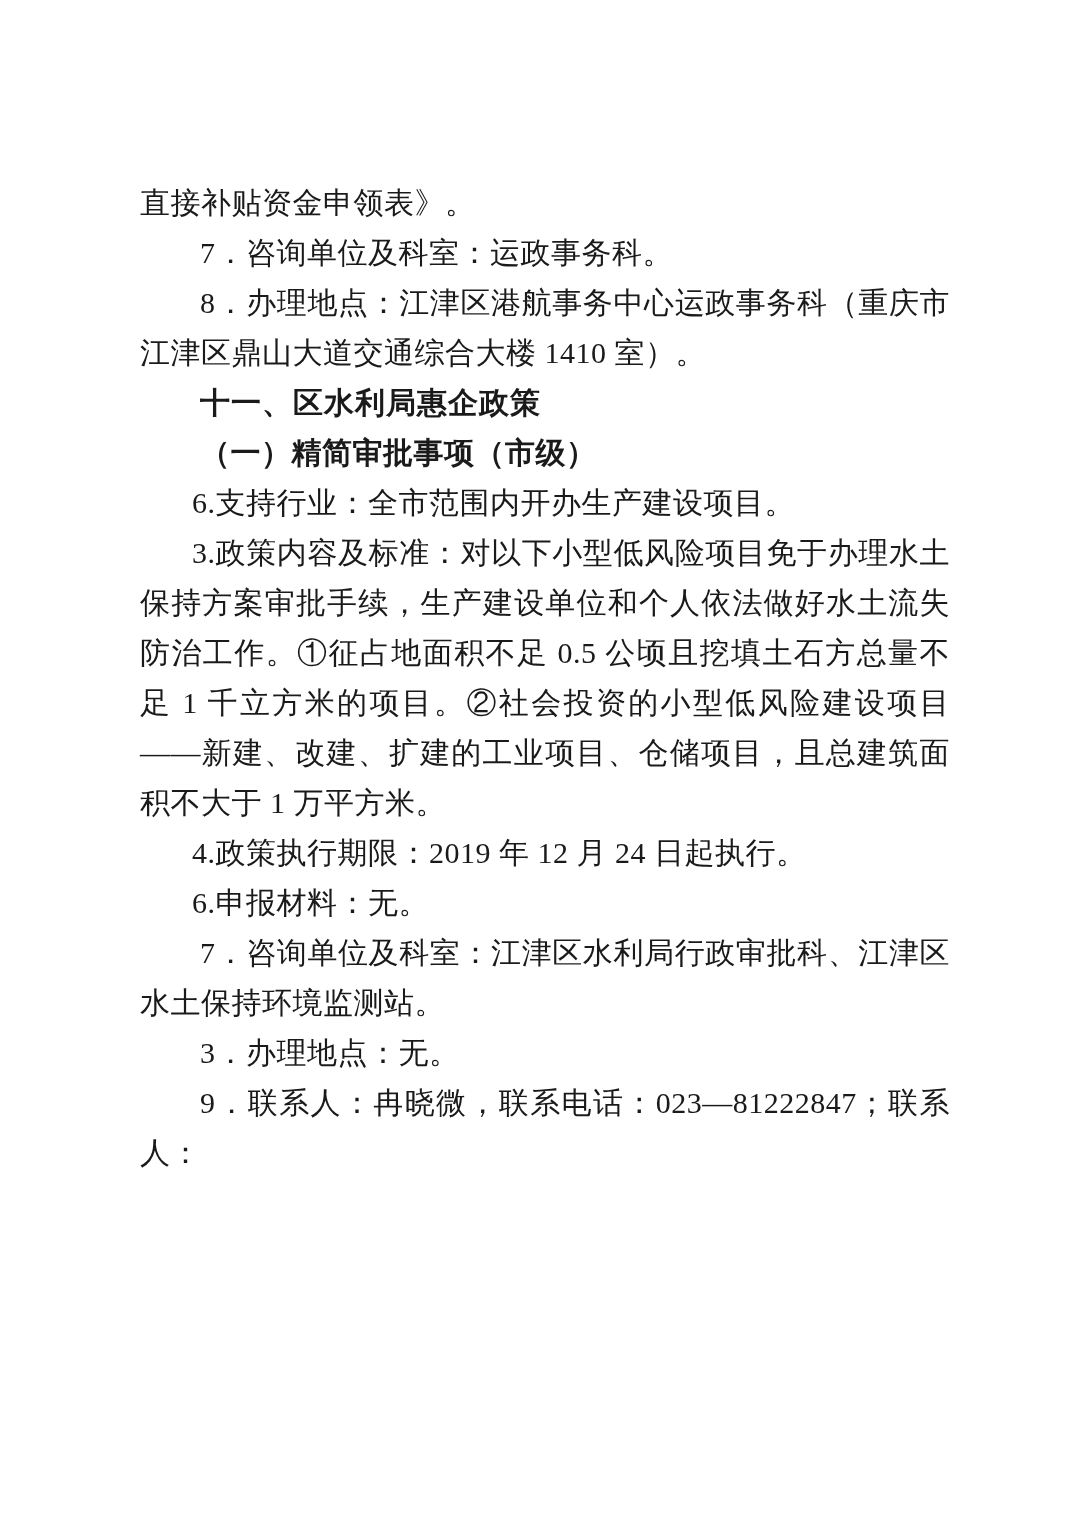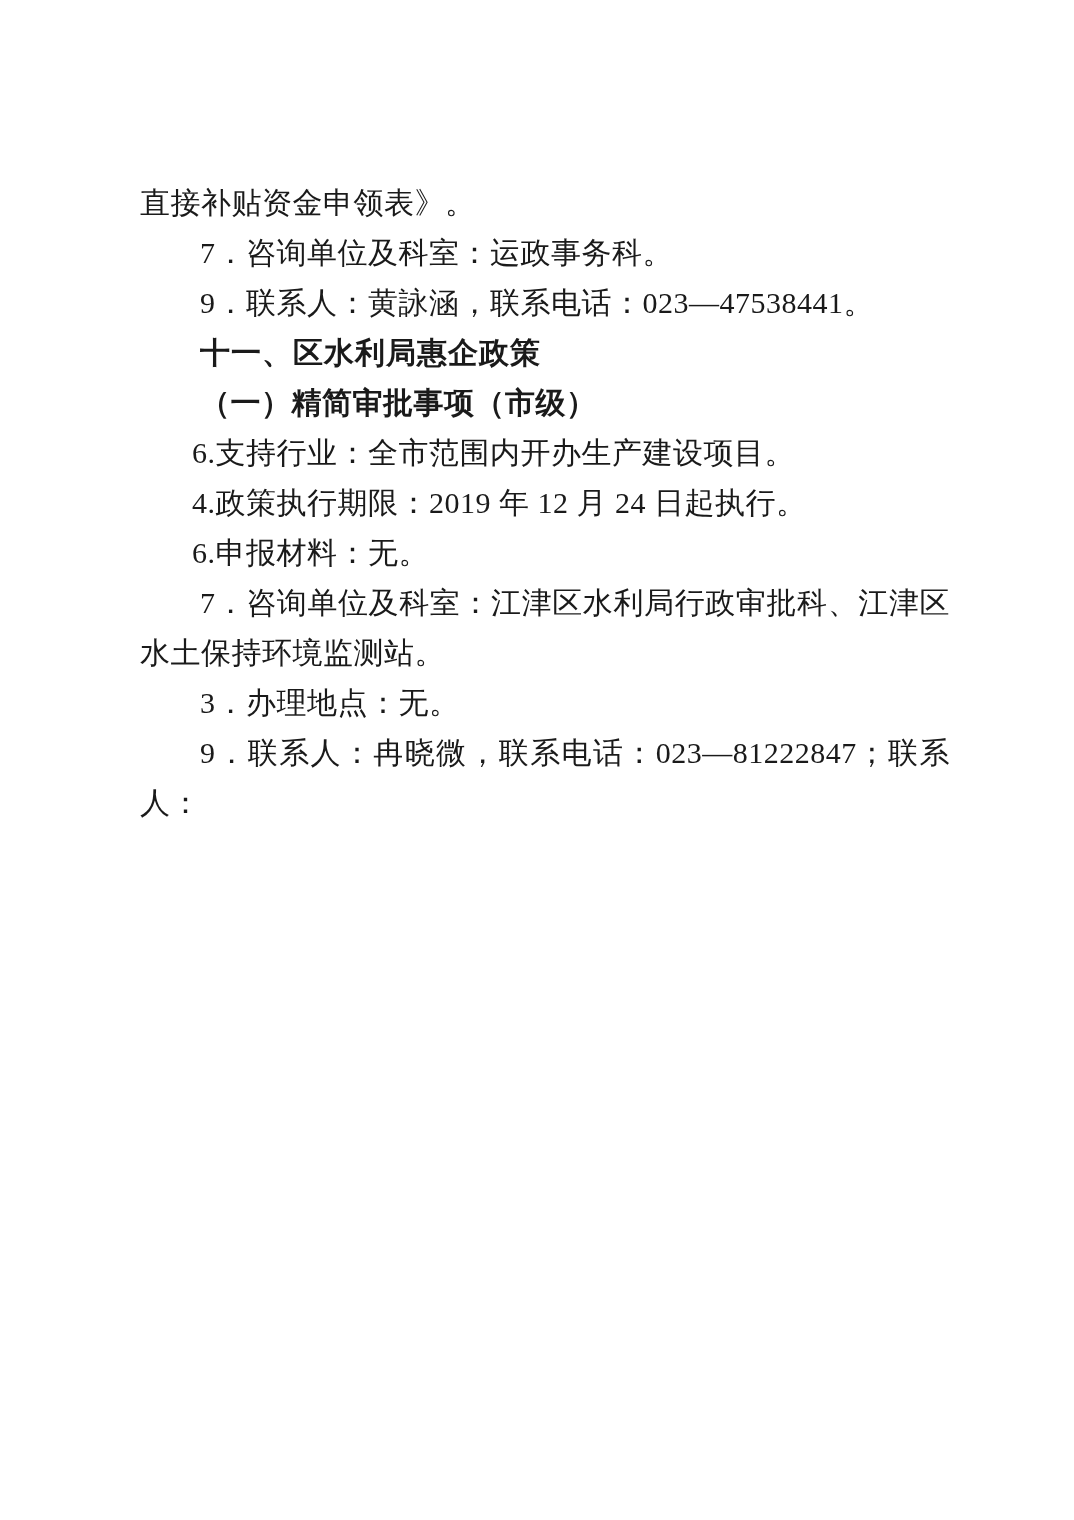--- a/index.html
+++ b/index.html
@@ -68,30 +68,31 @@
 <body>
 
 <div class="page">
 
   <div class="content">
 
     <p class="block">直接补贴资金申领表》。</p>
 
     <p class="block indent">7．咨询单位及科室：运政事务科。</p>
 
+    <p class="block indent">8．办理地点：江津区港航事务中心运政事务科（重庆市江津区鼎山大道交通综合大楼 1410 室）。</p>
 
-    <p class="block indent">9．联系人：黄詠涵，联系电话：023—47538441。</p>
 
     <p class="block heading">十一、区水利局惠企政策</p>
 
     <p class="block subheading">（一）精简审批事项（市级）</p>
 
 
     <p class="block indent-small">6.支持行业：全市范围内开办生产建设项目。</p>
 
+    <p class="block indent-small">3.政策内容及标准：对以下小型低风险项目免于办理水土保持方案审批手续，生产建设单位和个人依法做好水土流失防治工作。①征占地面积不足 0.5 公顷且挖填土石方总量不足 1 千立方米的项目。②社会投资的小型低风险建设项目——新建、改建、扩建的工业项目、仓储项目，且总建筑面积不大于 1 万平方米。</p>
 
     <p class="block indent-small">4.政策执行期限：2019 年 12 月 24 日起执行。</p>
 
 
     <p class="block indent-small">6.申报材料：无。</p>
 
     <p class="block indent">7．咨询单位及科室：江津区水利局行政审批科、江津区水土保持环境监测站。</p>
 
     <p class="block indent">3．办理地点：无。</p>
 

